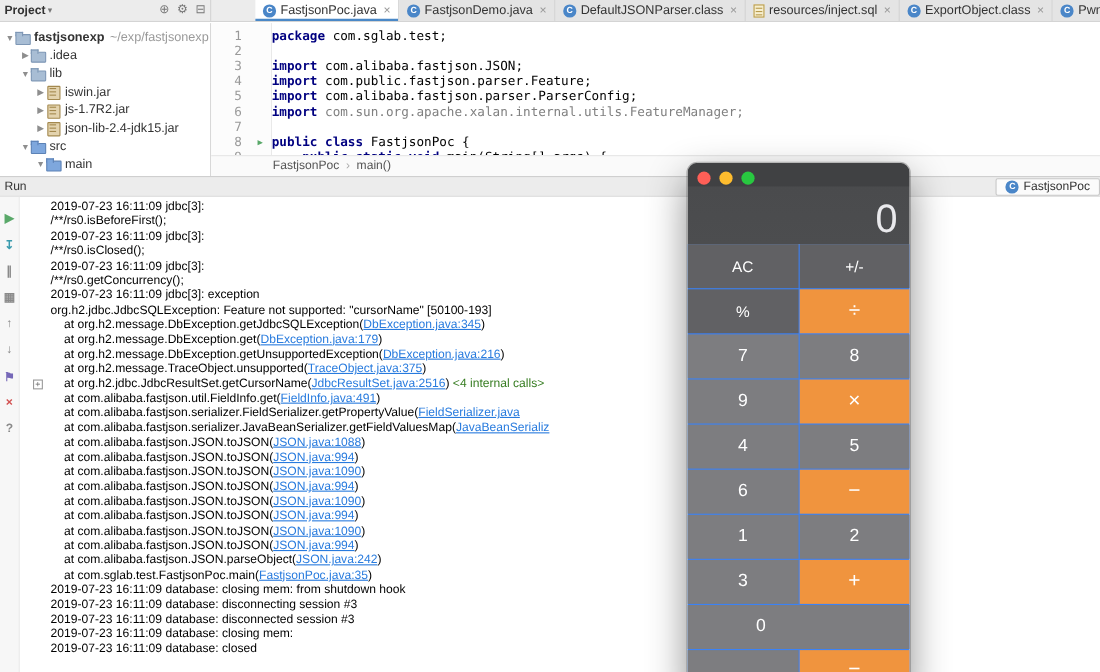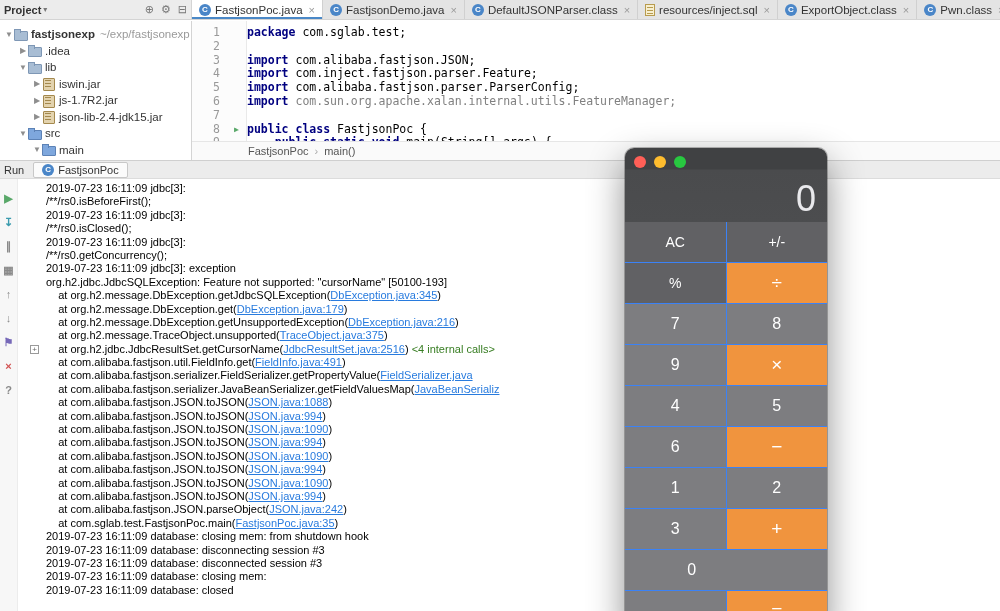--- a/index.html
+++ b/index.html
@@ -1,21 +1,21 @@
 <!DOCTYPE html>
 <html><head>
 <meta charset="utf-8">
 <style>
   * { margin:0; padding:0; box-sizing:border-box; }
   html,body { width:1000px; height:611px; overflow:hidden; background:#fff;
     font-family:"Liberation Sans", sans-serif; }
 
   
   .topbar { position:absolute; left:0; top:0; width:1000px; height:20px;
-    background:#ececec; border-bottom:1px solid #d4d4d4; display:flex; }
+    background:#ececec; border-bottom:1px solid #d4d4d4; display:flex;gap:40px; }
   .proj-header { width:192px; min-width:192px; display:flex; align-items:center;
     padding:0 4px; border-right:1px solid #d4d4d4; font-size:11px; color:#333; }
   .proj-header .plabel { font-weight:bold; margin-right:2px; cursor:pointer; }
   .mini-arrow { font-size:8px; color:#777; margin-right:6px; }
   .hdr-icons { margin-left:auto; display:flex; gap:7px; align-items:center; }
   .hdr-icon { font-size:11px; color:#777; cursor:pointer; line-height:1; }
 
   .tabstrip { flex:1; display:flex; overflow:hidden; background:#ececec; }
   .tab { display:flex; align-items:center; gap:4px; padding:0 7px; font-size:11.5px;
     color:#333; border-right:1px solid #d0d0d0; background:#e4e4e4; white-space:nowrap;
@@ -68,21 +68,21 @@
 
   .breadcrumb { position:absolute; left:192px; top:141px; width:808px; height:19px;
     background:#fafafa; border-top:1px solid #e6e6e6; display:flex; align-items:center;
     padding-left:56px; font-size:11px; color:#555; gap:6px; }
   .crumb { cursor:pointer; }
   .crumb-sep { color:#aaa; }
 
   
   .run-header { position:absolute; left:0; top:160px; width:1000px; height:19px;
     background:#ececec; border-top:1px solid #cfcfcf; border-bottom:1px solid #dcdcdc;
-    display:flex; align-items:center; font-size:11px; color:#333; }
+    display:flex; align-items:center; font-size:11px; color:#333;justify-content:space-between; }
   .run-label { padding:0 9px 0 4px; cursor:pointer; }
   .run-tab { display:flex; align-items:center; gap:4px; background:#fbfbfb;
     border:1px solid #c8c8c8; border-radius:2px; padding:0 8px; height:16px; cursor:pointer; }
 
   .console { position:absolute; left:0; top:179px; width:1000px; height:432px;
     background:#fff; display:flex; }
   .run-toolbar { width:18px; min-width:18px; background:#f7f7f7; border-right:1px solid #ececec;
     display:flex; flex-direction:column; align-items:center; padding-top:7px; }
   .rt-icon { height:24px; width:16px; display:flex; align-items:center; justify-content:center;
     font-size:11px; cursor:pointer; font-weight:bold; }
@@ -218,21 +218,21 @@
       <span class="lcode"></span>
     </div>
     <div class="eline">
       <span class="lnum">3</span>
       <span class="lmark"></span>
       <span class="lcode"><span class="tk">import</span><span class=""> com.alibaba.fastjson.JSON;</span></span>
     </div>
     <div class="eline">
       <span class="lnum">4</span>
       <span class="lmark"></span>
-      <span class="lcode"><span class="tk">import</span><span class=""> com.inject.fastjson.parser.Feature;</span></span>
+      <span class="lcode"><span class="tk">import</span><span class=""> com.public.fastjson.parser.Feature;</span></span>
     </div>
     <div class="eline">
       <span class="lnum">5</span>
       <span class="lmark"></span>
       <span class="lcode"><span class="tk">import</span><span class=""> com.alibaba.fastjson.parser.ParserConfig;</span></span>
     </div>
     <div class="eline">
       <span class="lnum">6</span>
       <span class="lmark"></span>
       <span class="lcode"><span class="tk">import</span><span class="tg"> com.sun.org.apache.xalan.internal.utils.FeatureManager;</span></span>

